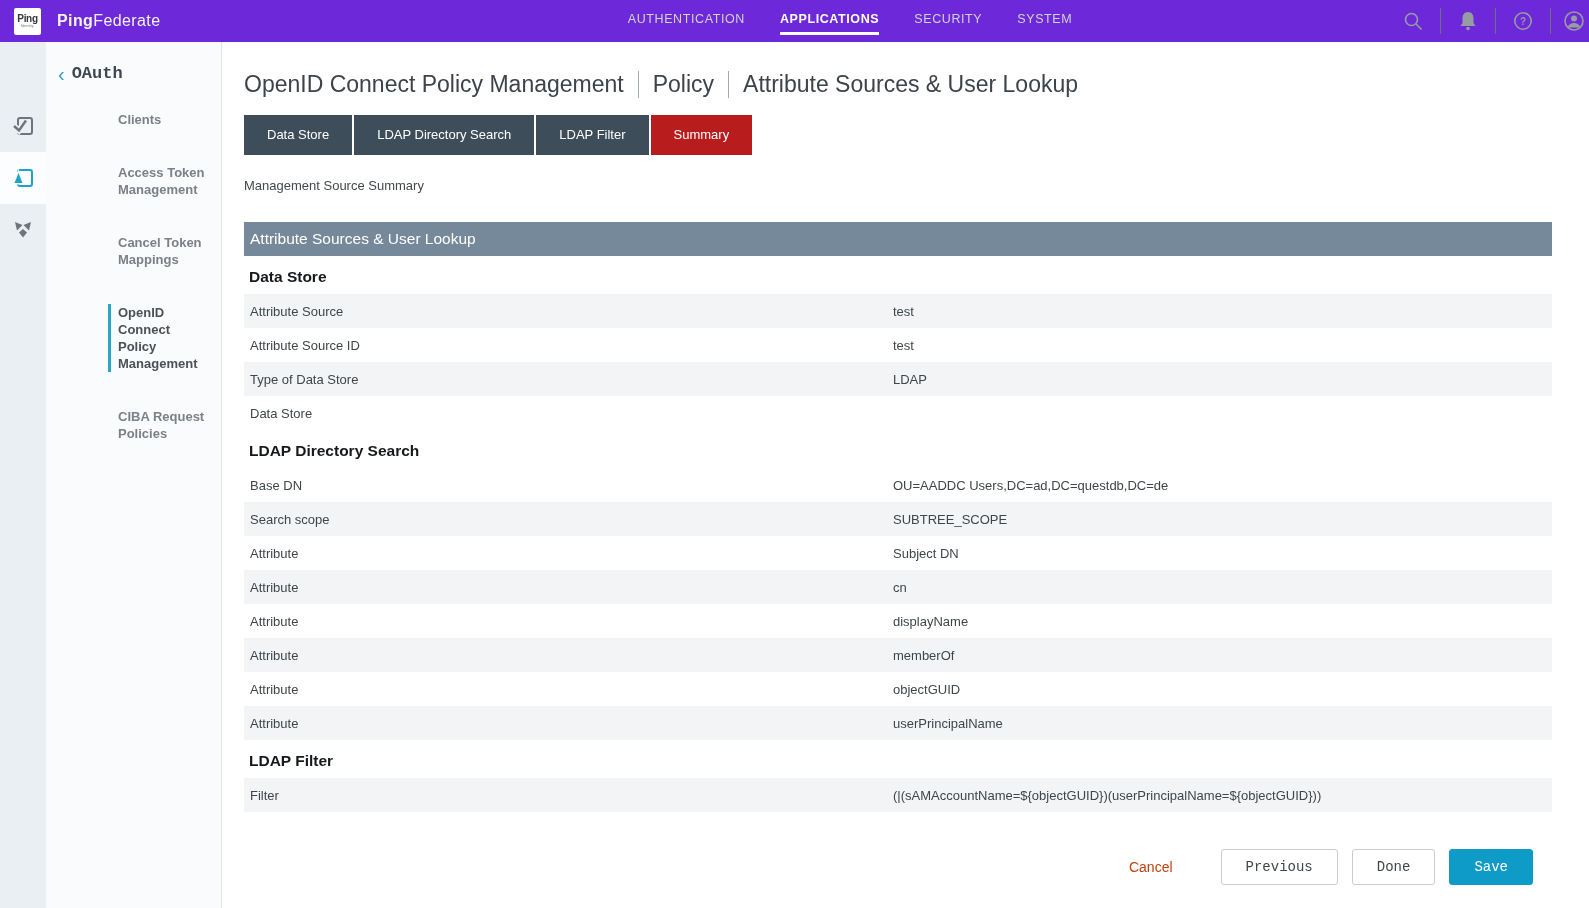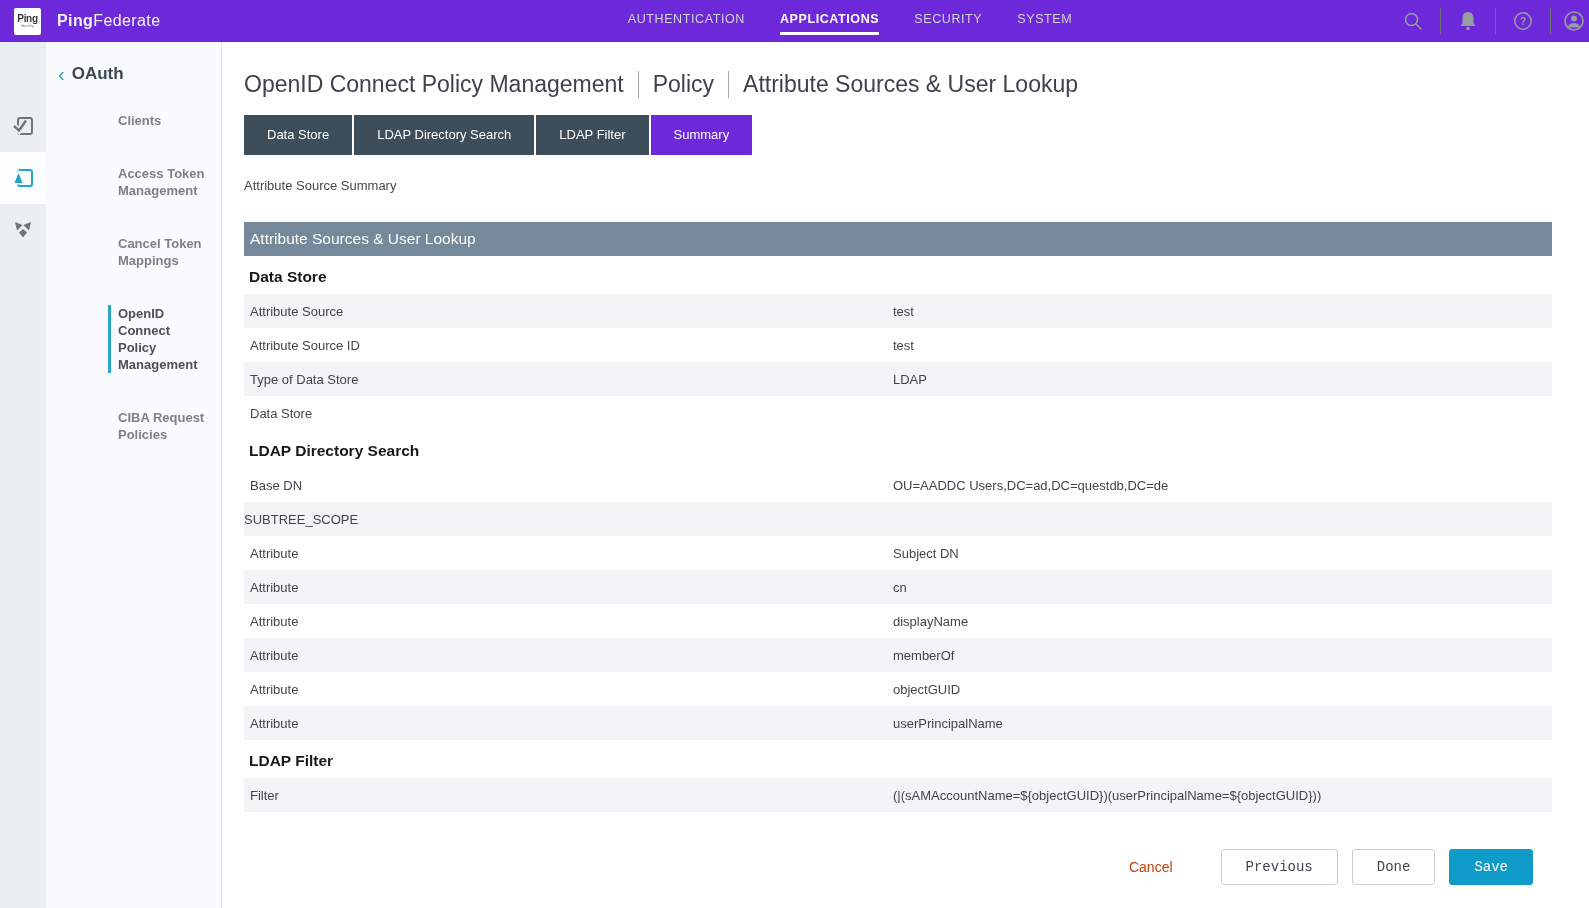--- a/index.html
+++ b/index.html
@@ -40,21 +40,21 @@
   .sidebar { position: absolute; top: 42px; left: 0; width: 222px; height: 866px; display: flex; }
   .rail { width: 46px; background: #e9eff2; padding-top: 58px; }
   .rail-cell { height: 52px; display: flex; align-items: center; justify-content: center; cursor: pointer; }
   .rail-cell.active { background: #fbfdfe; }
   .menu {
     flex: 1; background: #fafbfc; border-right: 1px solid #e3e6e8;
     padding: 22px 14px 0 24px;
   }
   .oauth-header { display: flex; align-items: center; cursor: pointer; margin-left: -12px; }
   .oauth-chevron { color: #2b9fc3; font-size: 20px; line-height: 18px; margin-right: 7px; font-weight: normal; }
-  .oauth-title { font-size: 17px; font-weight: bold; color: #3e4952; }
+  .oauth-title { font-size: 17px; font-weight: bold; color: #3e4952; font-family: Liberation Mono, monospace; }
   .menu-items { margin-top: 28px; margin-left: 48px; }
   .menu-item {
     font-size: 13px; font-weight: bold; color: #7b8187; line-height: 17px;
     margin-bottom: 36px; cursor: pointer; padding-left: 0;
   }
   .menu-item.active {
     color: #4b5156; border-left: 3px solid #2aa6c6;
     margin-left: -10px; padding-left: 7px;
   }
 
@@ -64,21 +64,21 @@
     margin-top: 29px; font-size: 23px; font-weight: normal; color: #3c434a;
     display: flex; align-items: center;
   }
   .title-sep { display: inline-block; width: 1px; height: 27px; background: #a3aaaf; margin: 0 14px; }
 
   .tabs { margin-top: 17px; display: flex; }
   .tab {
     height: 40px; line-height: 40px; padding: 0 23px; margin-right: 2px;
     background: #3d4d59; color: #ffffff; font-size: 13px; cursor: pointer; white-space: nowrap;
   }
-  .tab.active { background: #6d28d9; }
+  .tab.active { background: #b91c1c; }
 
   .summary-label { margin-top: 23px; font-size: 13px; color: #41484e; }
 
   .table-header {
     margin-top: 29px; height: 34px; line-height: 34px; background: #76899b;
     color: #ffffff; font-size: 15.5px; padding-left: 6px;
   }
 
   .section-title { margin: 12px 0 8px 0; padding-left: 5px; font-size: 15.5px; font-weight: bold; color: #15191c; }
   .row { display: flex; height: 34px; align-items: center; font-size: 13px; color: #3f464b; }
@@ -192,21 +192,21 @@
       <span>Attribute Sources &amp; User Lookup</span>
     </div>
 
   <div class="tabs" id="tabs">
       <div class="tab">Data Store</div>
       <div class="tab">LDAP Directory Search</div>
       <div class="tab">LDAP Filter</div>
       <div class="tab active">Summary</div>
     </div>
 
-  <div class="summary-label">Attribute Source Summary</div>
+  <div class="summary-label">Management Source Summary</div>
 
   <div class="table-header">Attribute Sources &amp; User Lookup</div>
 
   <div id="table-sections">
       <div class="section-title">Data Store</div>
       <div class="row shaded">
         <div class="cell-label">Attribute Source</div>
         <div class="cell-value">test</div>
       </div>
       <div class="row">
@@ -219,20 +219,21 @@
       </div>
       <div class="row">
         <div class="cell-label">Data Store</div>
       </div>
       <div class="section-title">LDAP Directory Search</div>
       <div class="row">
         <div class="cell-label">Base DN</div>
         <div class="cell-value">OU=AADDC Users,DC=ad,DC=questdb,DC=de</div>
       </div>
       <div class="row shaded">
+        <div class="cell-label">Search scope</div>
         <div class="cell-value">SUBTREE_SCOPE</div>
       </div>
       <div class="row">
         <div class="cell-label">Attribute</div>
         <div class="cell-value">Subject DN</div>
       </div>
       <div class="row shaded">
         <div class="cell-label">Attribute</div>
         <div class="cell-value">cn</div>
       </div>

